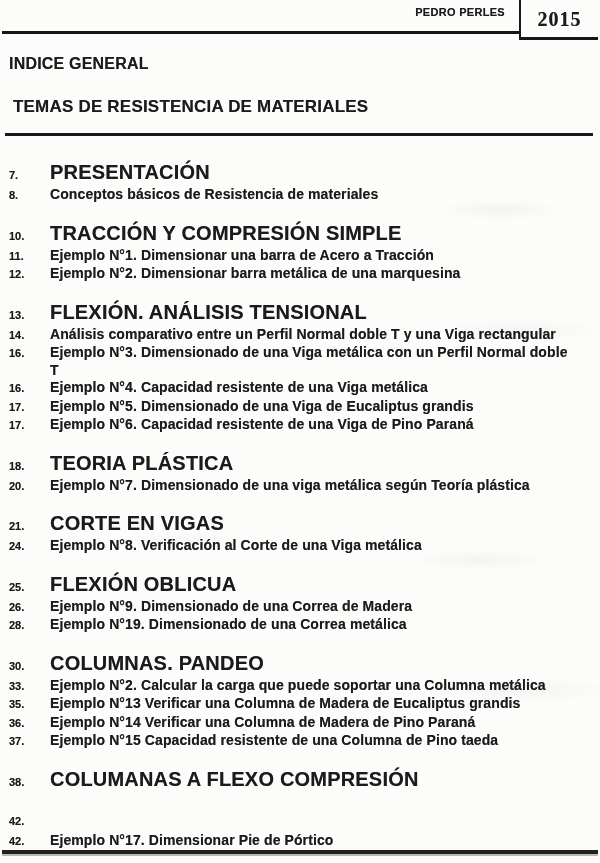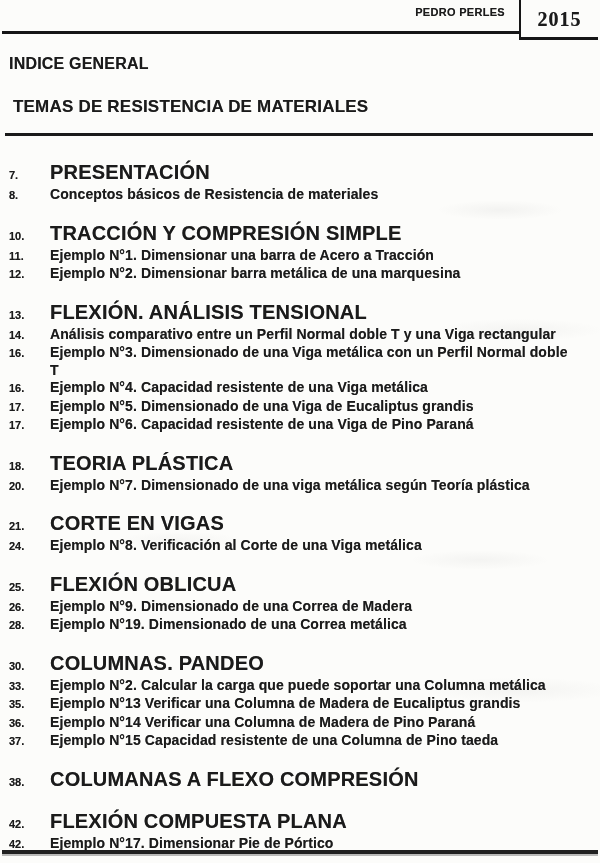--- a/index.html
+++ b/index.html
@@ -244,21 +244,20 @@
   <section class="toc-section">
     <div class="row heading-row">
       <span class="num">38.</span>
       <span class="heading-text">COLUMANAS A FLEXO COMPRESIÓN</span>
     </div>
   </section>
 
   <section class="toc-section">
     <div class="row heading-row">
       <span class="num">42.</span>
-      <span class="heading-text">FLEXIÓN COMPUESTA PLANA</span>
     </div>
     <div>
   <div class="row item-row">
     <span class="num">42.</span>
     <span class="item-text">Ejemplo N°17. Dimensionar Pie de Pórtico</span>
   </div>
 </div>
   </section>
 </main>
 

